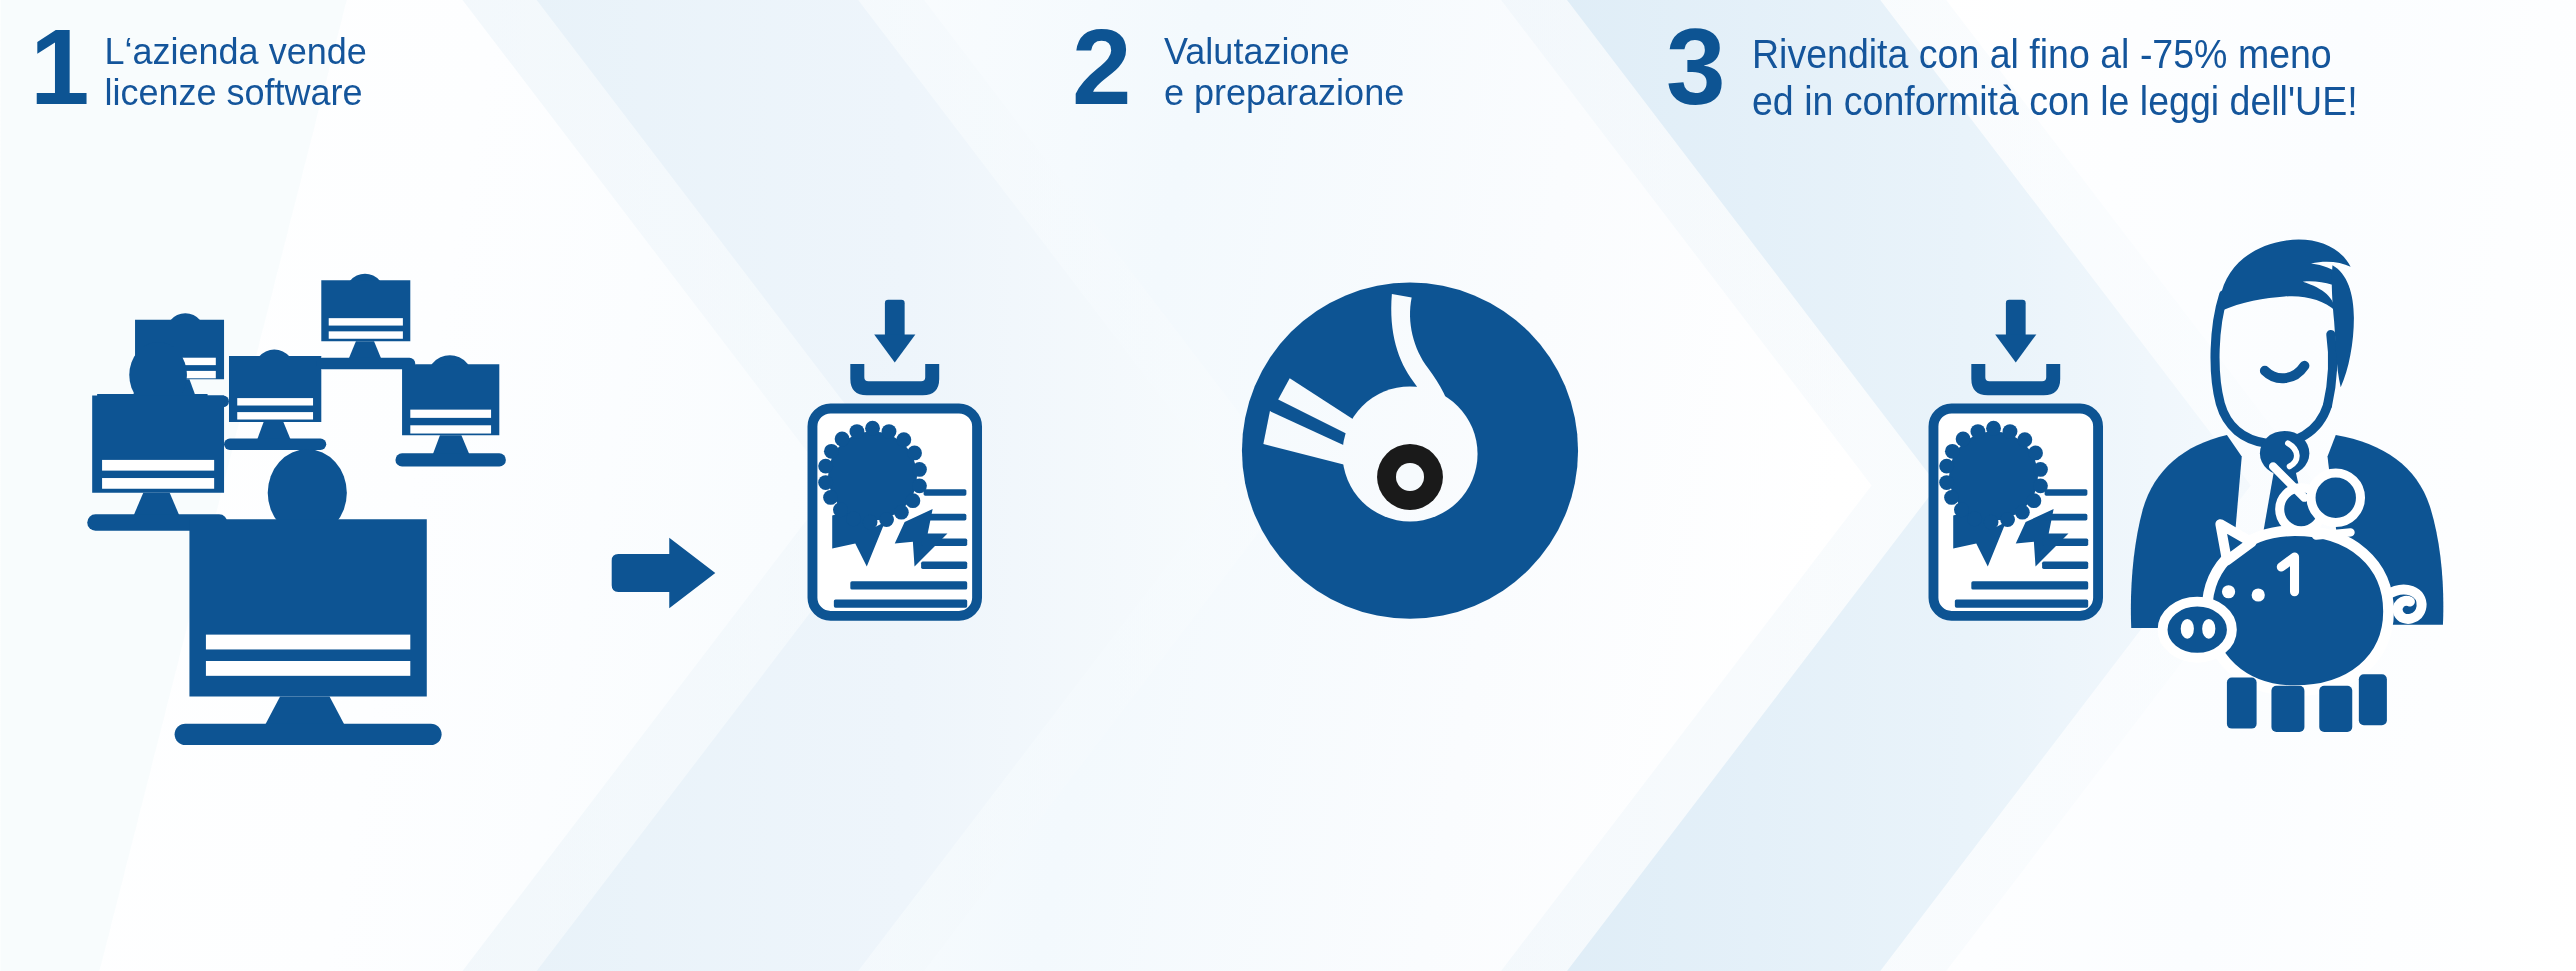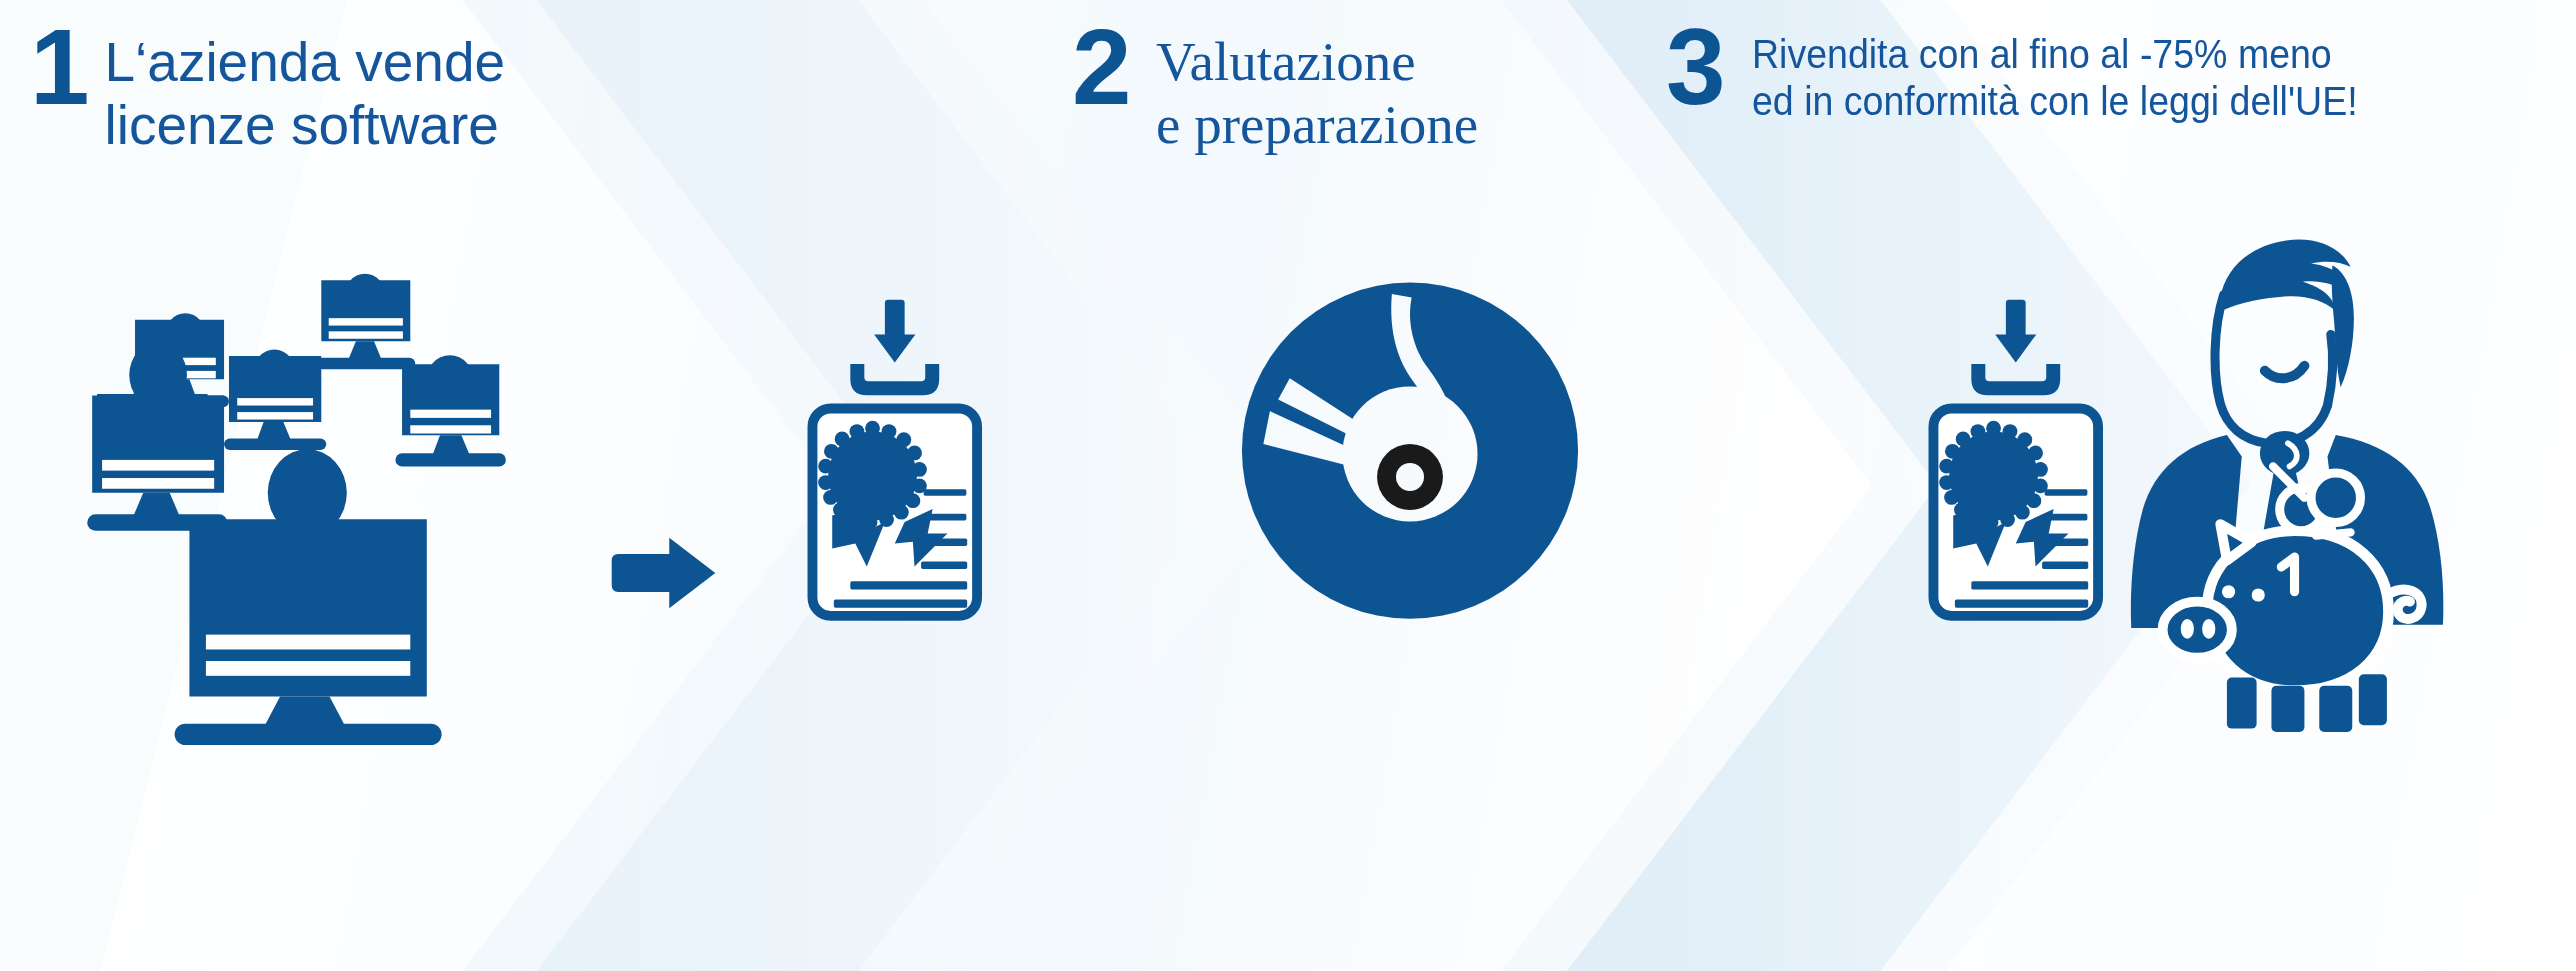--- a/index.html
+++ b/index.html
@@ -33,33 +33,33 @@
   
   .step-head { position:absolute; display:flex; align-items:flex-start; }
   .step-num {
     font-size:107px; line-height:0.86;
     font-weight:bold; color:#0d5493;
     letter-spacing:-2.5px;
     font-family:"Liberation Sans", sans-serif;
   }
   .step-text {
     color:#14559b; font-weight:normal;
-    font-size:55px; line-height:1.14;
+    font-size:36px; line-height:1.14;
     padding-top:10px;
     white-space:pre-line;
   }
   .step-text.condensed { transform:scaleX(0.915); transform-origin:left top; }
 
   #head1 { left:30px;  top:21.4px; }
   #head1 .step-num { width:58px; }
   #head1 .step-text { margin-left:16.5px; }
 
   #head2 { left:1072px; top:21.4px; }
   #head2 .step-num { width:59px; }
-  #head2 .step-text { margin-left:25px;font-family:Liberation Serif, serif; }
+  #head2 .step-text { margin-left:33px; }
 
   #head3 { left:1666px; top:21.4px; }
   #head3 .step-num { width:61px; }
   #head3 .step-text { margin-left:25px; font-size:41px; }
 
   
   .art { position:absolute; }
   #art-monitors  { left:107px;  top:272px; width:511px;  height:478px; }
   #art-arrow1    { left:610px;  top:536px; width:107px;  height:74px;  }
   #art-cert1     { left:796px;  top:293px; width:214px;  height:338px; }

